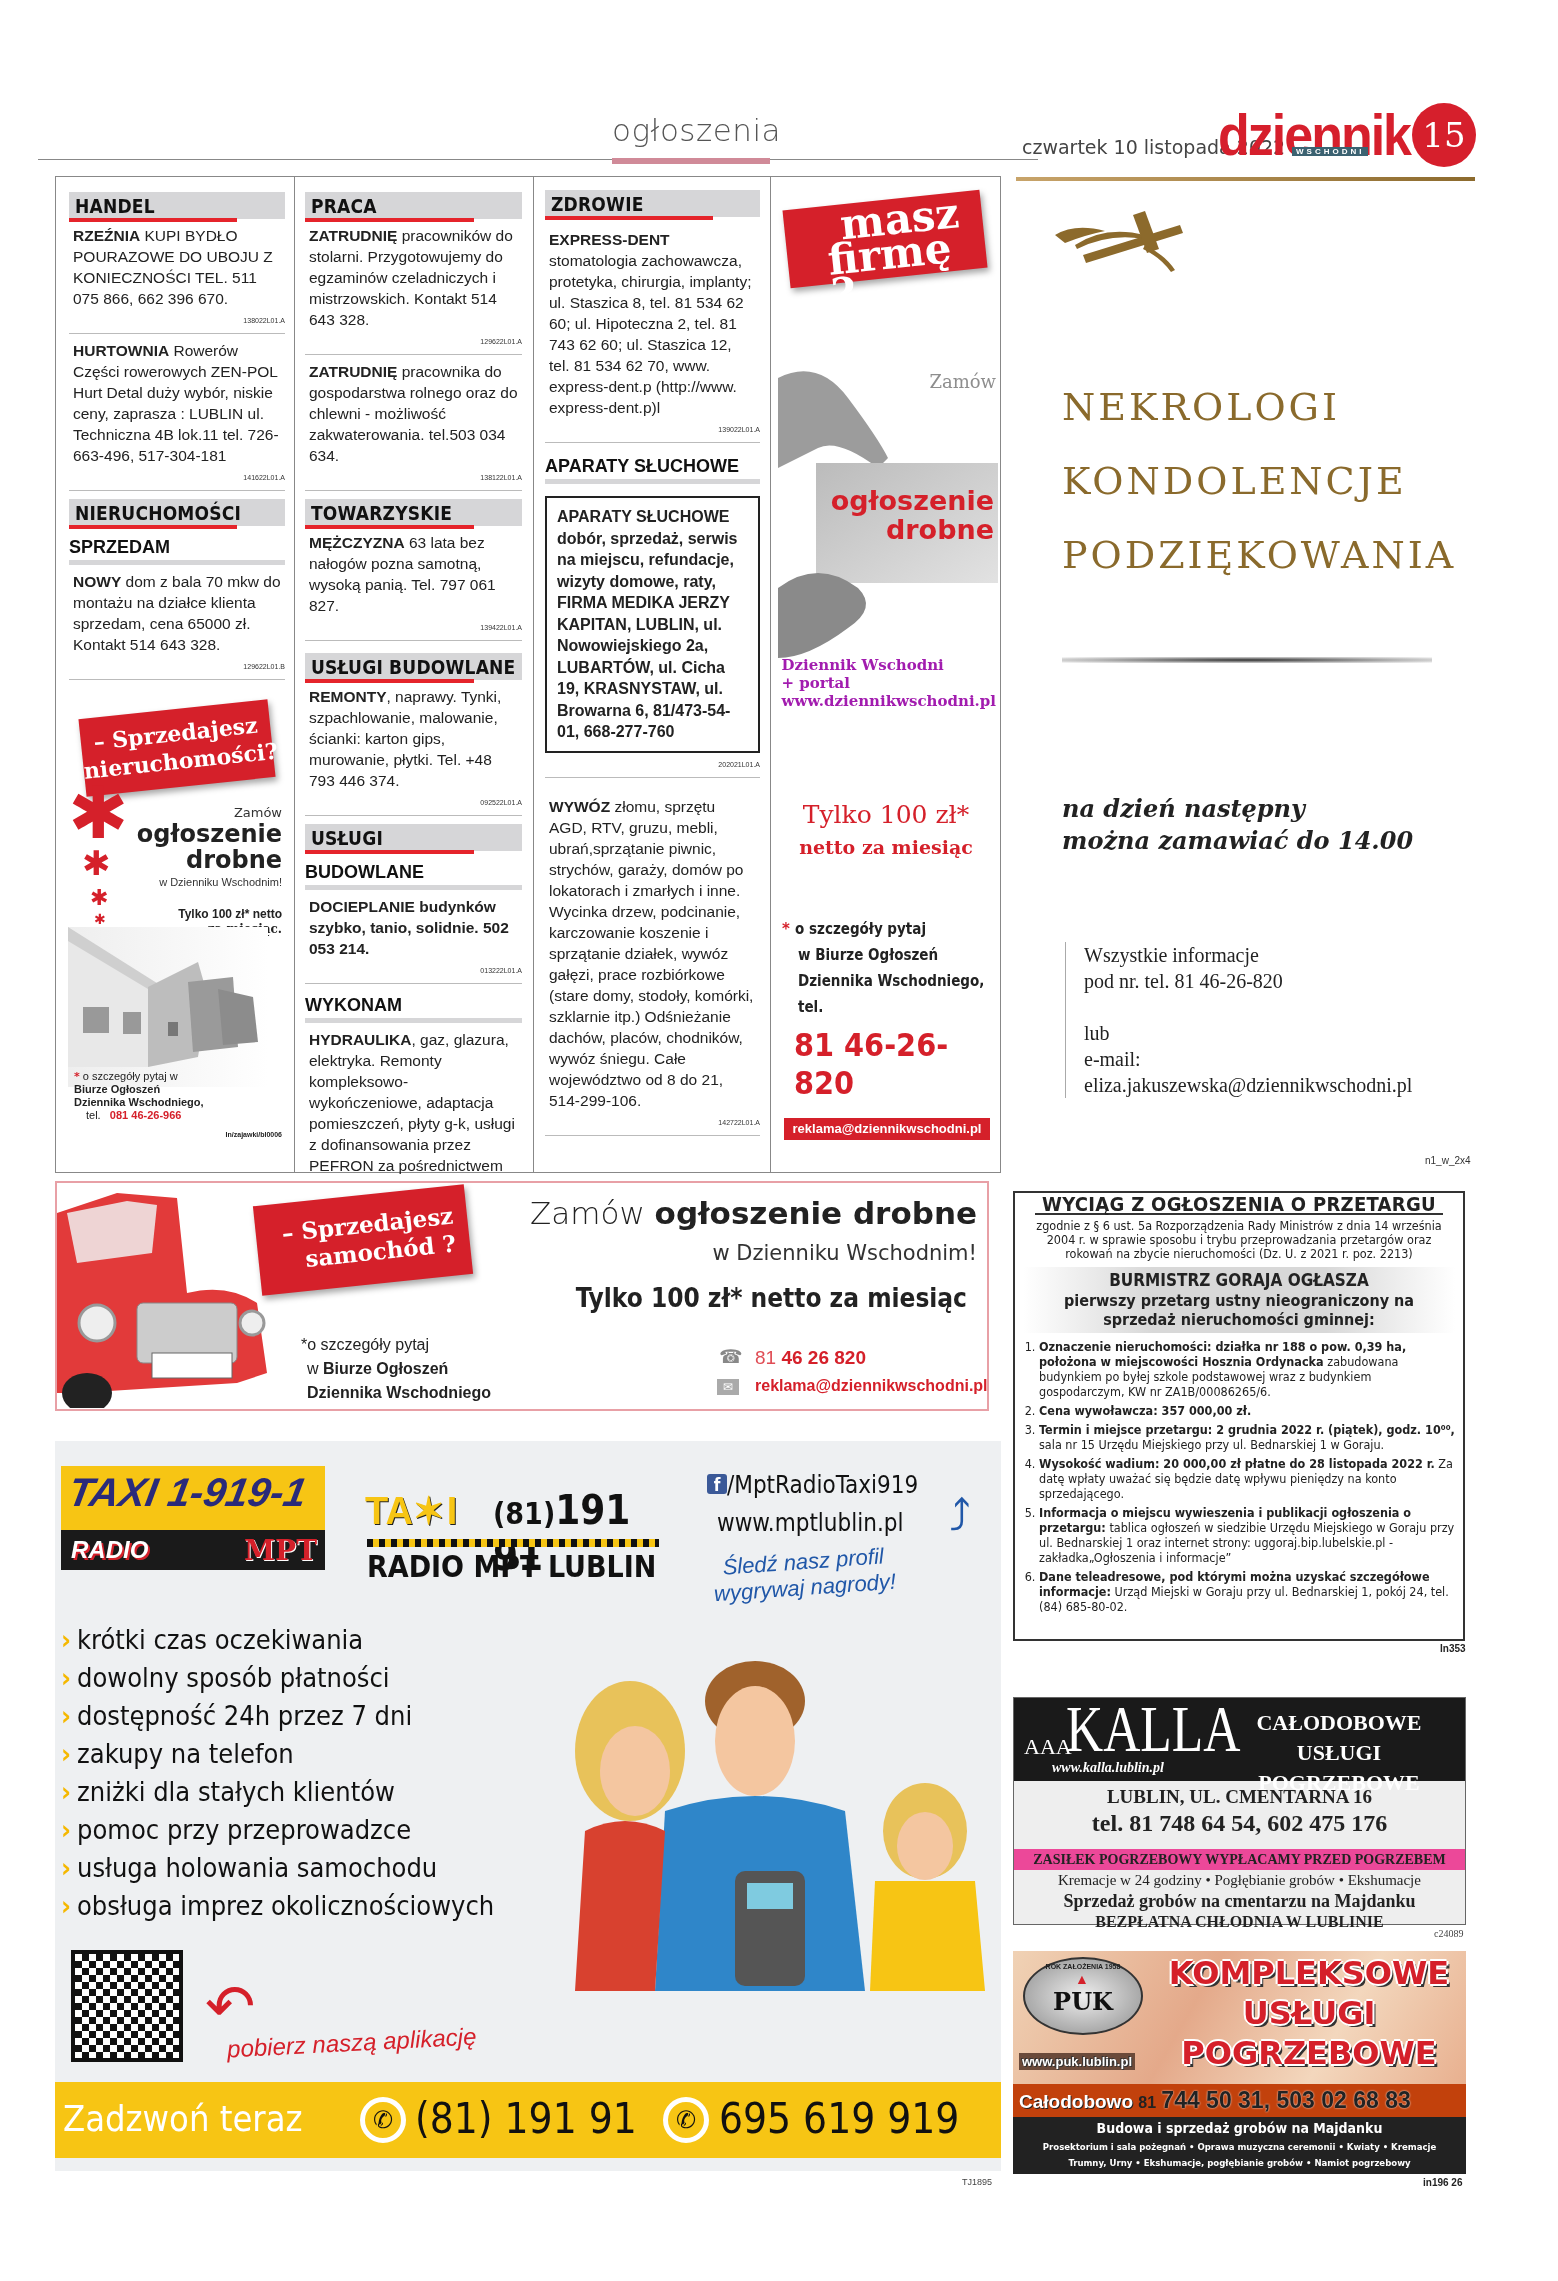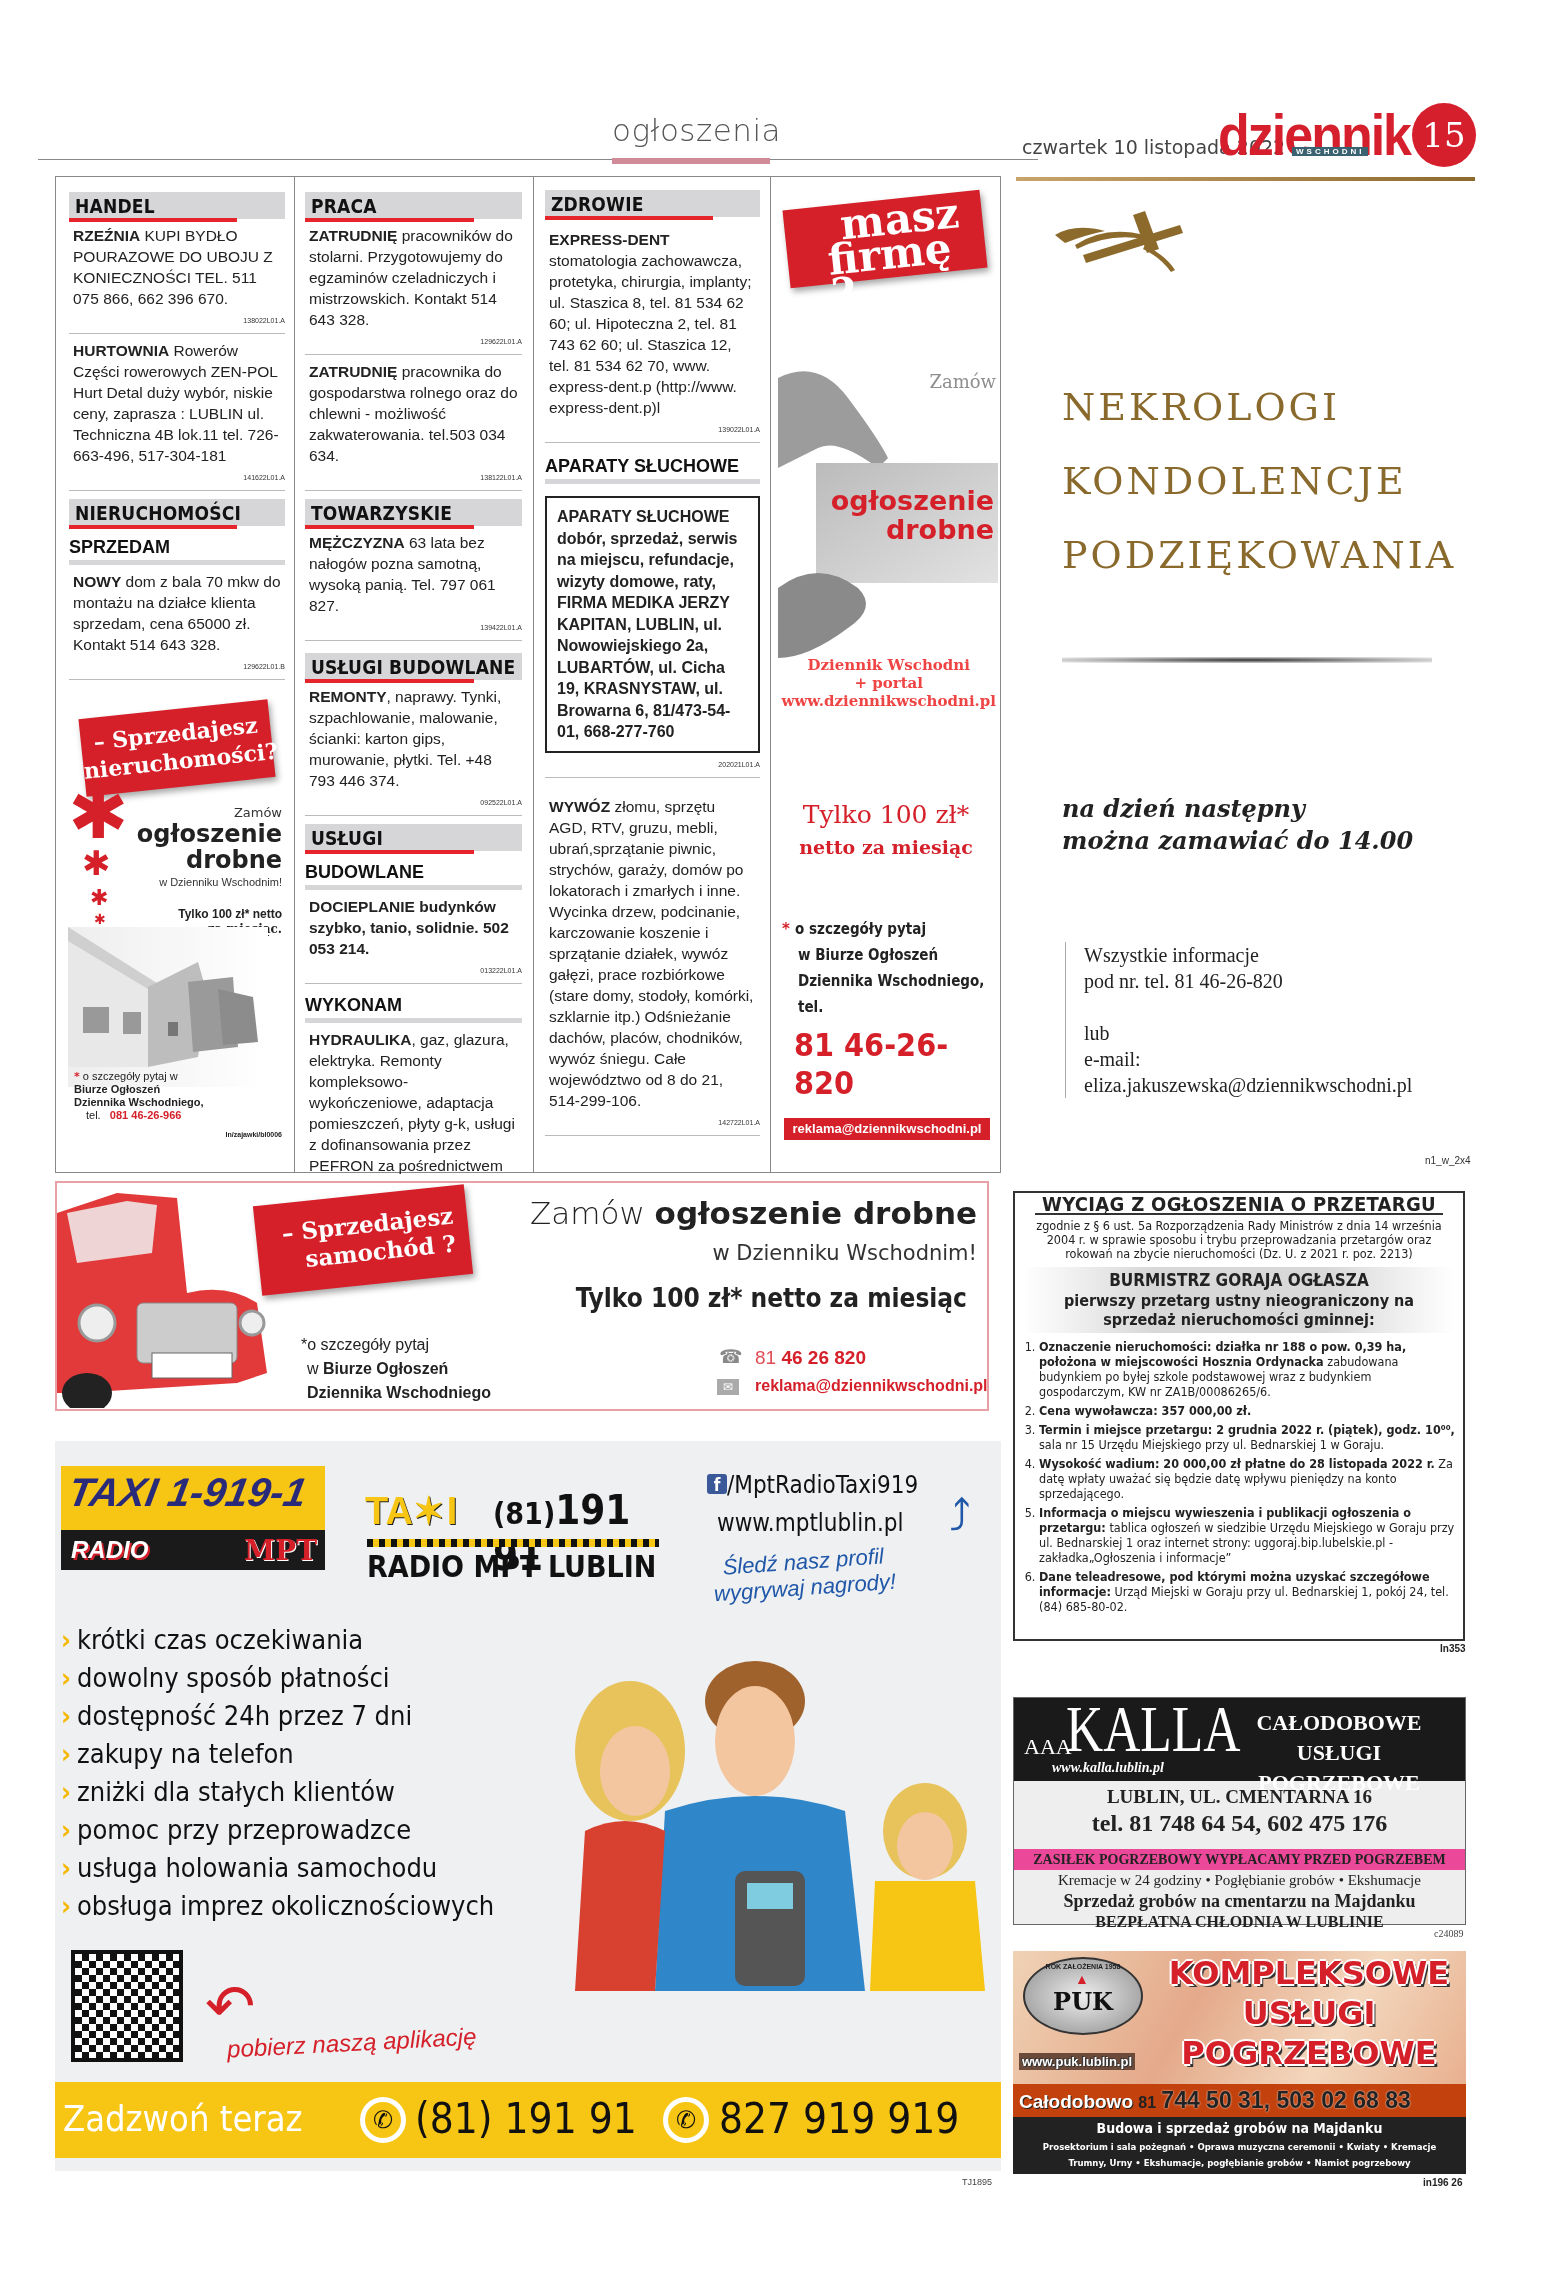--- a/index.html
+++ b/index.html
@@ -192,21 +192,21 @@
       </defs>
     <path d="M0,20 Q40,0 70,40 Q100,80 110,100 L100,110 Q60,80 40,90 L0,110 Z" fill="#9c9c9c"></path>
     <rect x="38" y="105" width="182" height="120" fill="url(#cg)"></rect>
     <path d="M0,230 Q40,200 80,230 Q100,250 70,270 Q30,300 0,300 Z" fill="#8a8a8a"></path>
   </svg>
   <div class="abs" style="right:4px;top:193px;font-family:'DejaVu Serif',serif;font-size:18px;color:#8e8e8e">Zamów</div>
   <div class="abs" style="right:6px;top:308px;font-family:'DejaVu Sans',sans-serif;font-weight:bold;font-size:27px;line-height:29px;color:#d5202a;text-align:right">
     <div>ogłoszenie</div>
     <div>drobne</div>
   </div>
-  <div class="abs" style="right:4px;top:478px;font-family:'DejaVu Serif',serif;font-weight:bold;font-size:15px;line-height:18px;color:#ef4444;text-align:center">
+  <div class="abs" style="right:4px;top:478px;font-family:'DejaVu Serif',serif;font-weight:bold;font-size:15px;line-height:18px;color:#a21caf;text-align:left">
     <div>Dziennik Wschodni</div>
     <div>+ portal</div>
     <div>www.dziennikwschodni.pl</div>
   </div>
   <div class="abs" style="left:0;width:228px;top:620px;text-align:center;font-family:'DejaVu Serif',serif;color:#d5202a">
     <div style="font-size:25px;line-height:34px">Tylko 100 zł*</div>
     <div style="font-size:19px;line-height:30px;font-weight:bold">netto za miesiąc</div>
   </div>
   <div class="abs" style="left:10px;top:738px;font-size:15px;line-height:26px;font-weight:bold;color:#222;font-family:'DejaVu Sans Condensed','DejaVu Sans',sans-serif">
     <div><span class="star">* </span><span>o szczegóły pytaj</span></div>
@@ -397,16 +397,16 @@
 
   <div class="abs" style="left:16px;top:509px;width:112px;height:112px;background:repeating-conic-gradient(#111 0 25%,#fff 0 50%) 0 0/14px 14px;border:4px solid #111"></div>
   <div class="abs" style="left:150px;top:530px;font-size:60px;color:#d5202a">↶</div>
   <div class="abs" style="left:172px;top:588px;font-size:24px;color:#d5202a;font-style:italic;transform:rotate(-3deg)">pobierz naszą aplikację</div>
 
   <div class="abs" style="left:0;top:641px;width:946px;height:76px;background:#f7c514">
     <div class="abs" style="left:8px;top:16px;font-size:36px;color:#fff;font-family:'DejaVu Sans Condensed','DejaVu Sans',sans-serif">Zadzwoń teraz</div>
     <div class="abs" style="left:305px;top:15px;width:46px;height:46px;border-radius:50%;border:5px solid #fff;background:#f7c514;color:#111;font-size:24px;text-align:center;line-height:36px">✆</div>
     <div class="abs" style="left:360px;top:12px;font-size:42px;color:#111;font-family:'DejaVu Sans Condensed','DejaVu Sans',sans-serif">(81) 191 91</div>
     <div class="abs" style="left:608px;top:15px;width:46px;height:46px;border-radius:50%;border:5px solid #fff;background:#f7c514;color:#111;font-size:24px;text-align:center;line-height:36px">✆</div>
-    <div class="abs" style="left:664px;top:12px;font-size:42px;color:#111;font-family:'DejaVu Sans Condensed','DejaVu Sans',sans-serif">827 919 919</div>
+    <div class="abs" style="left:664px;top:12px;font-size:42px;color:#111;font-family:'DejaVu Sans Condensed','DejaVu Sans',sans-serif">695 619 919</div>
   </div>
 </div>
 <div class="abs" style="left:962px;top:2177px;font-size:9px;color:#444">TJ1895</div>
 
 </body></html>

